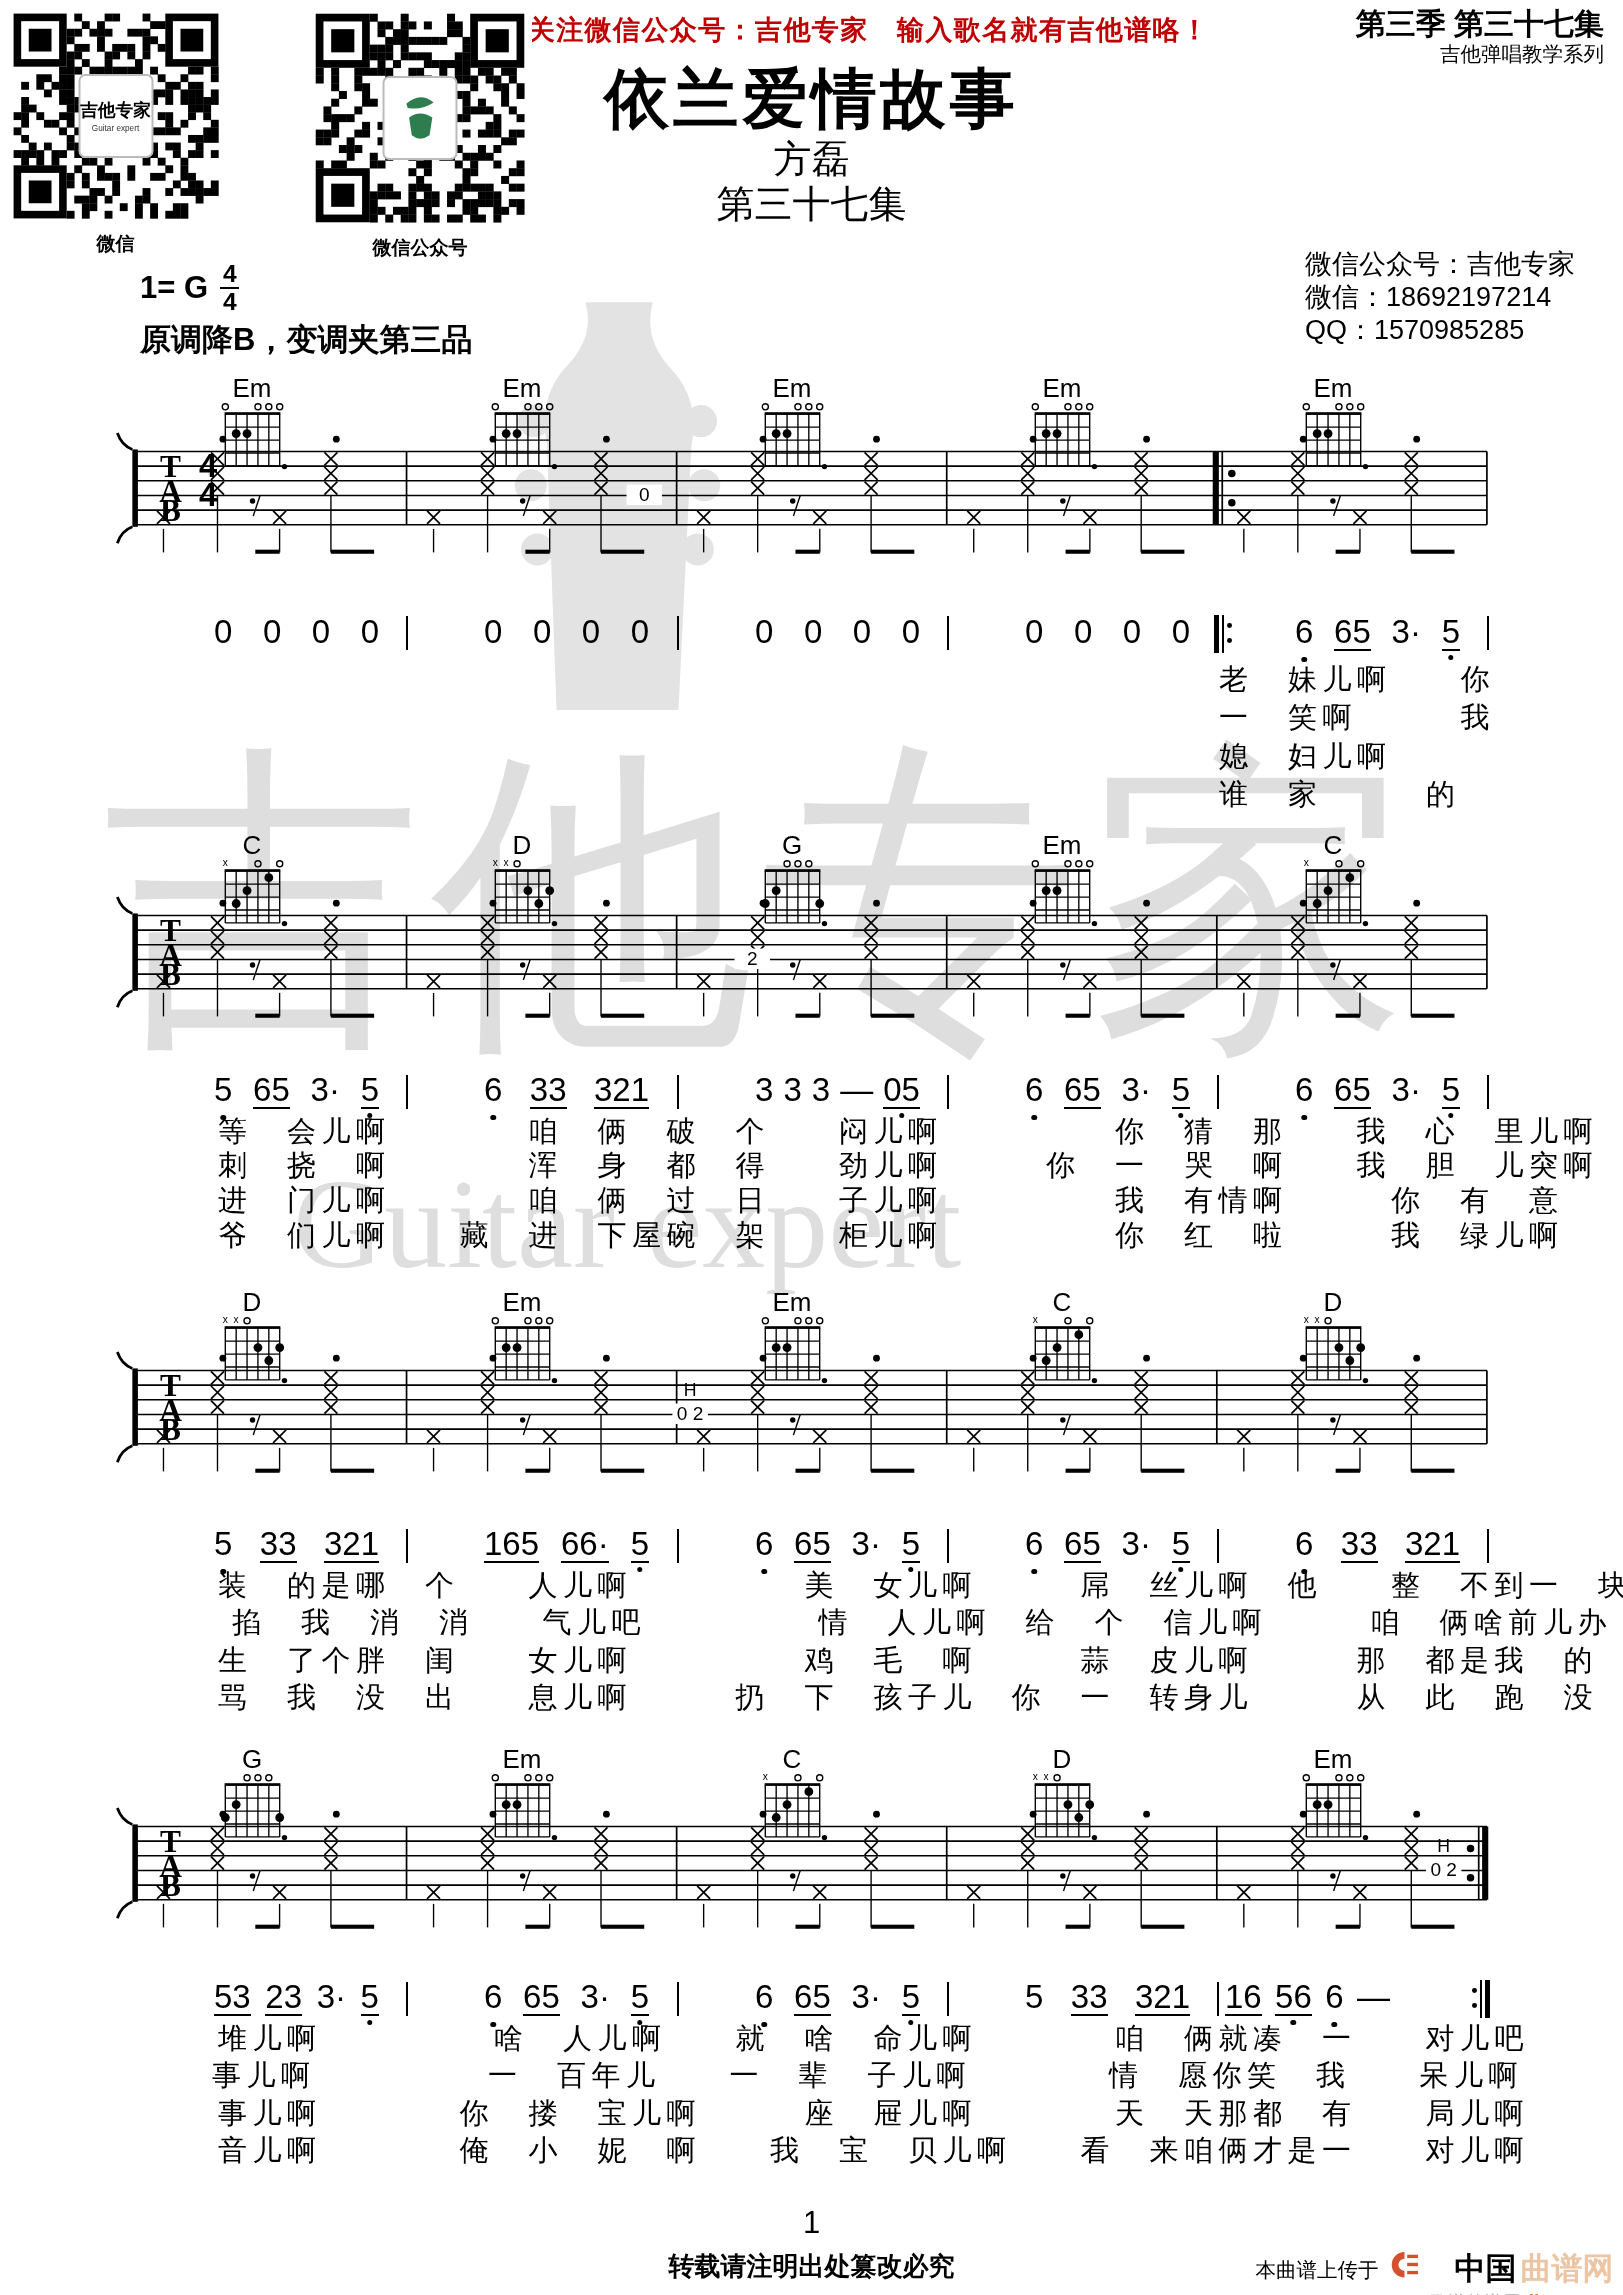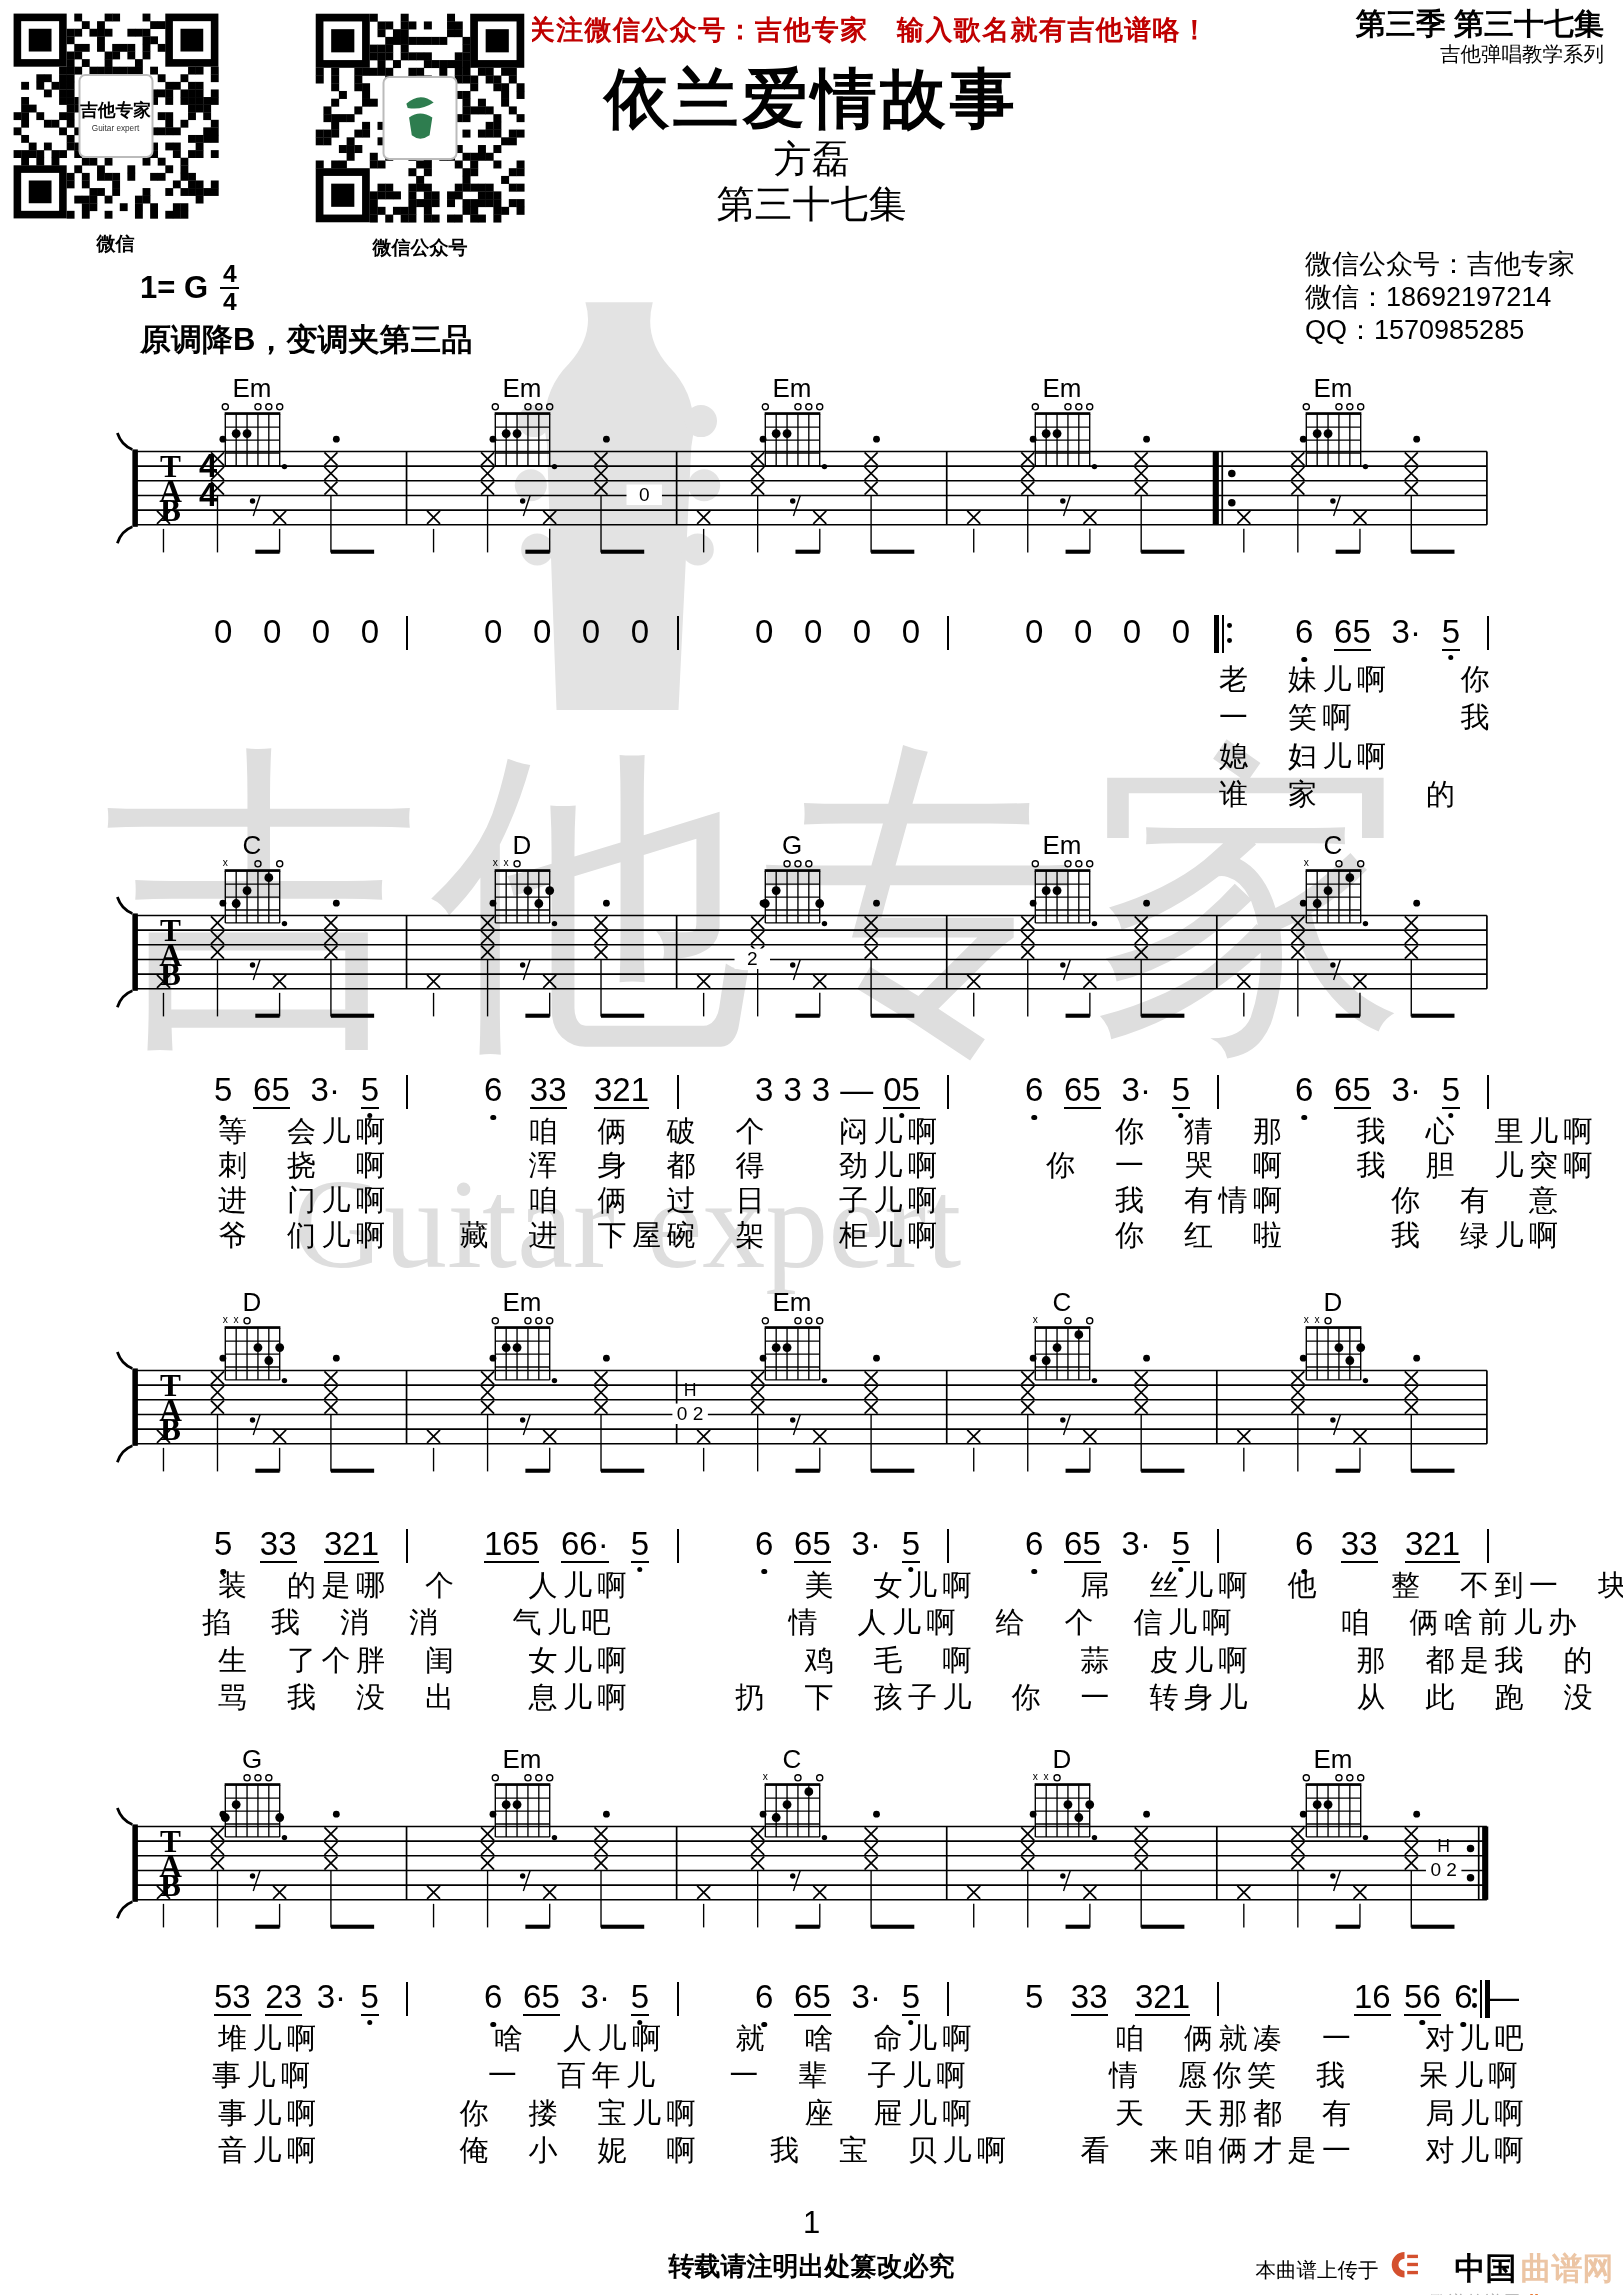--- a/index.html
+++ b/index.html
@@ -1517,21 +1517,21 @@
         <span>6<i class="ld"></i></span>
         <span class="u">33</span>
         <span class="u">321</span>
       </div>
       <div class="num-bar" style="left: 406px; top: 1529px; height: 34px;"></div>
       <div class="num-bar" style="left: 677px; top: 1529px; height: 34px;"></div>
       <div class="num-bar" style="left: 947px; top: 1529px; height: 34px;"></div>
       <div class="num-bar" style="left: 1217px; top: 1529px; height: 34px;"></div>
       <div class="num-bar" style="left: 1487px; top: 1529px; height: 34px;"></div>
       <div class="lyr" style="left: 218px; top: 1566px;">装　的是哪　个　　人儿啊　　　　　美　女儿啊　　　屌　丝儿啊　他　　整　不到一　块</div>
-      <div class="lyr" style="left: 202px; top: 1603px; text-align: right;">掐　我　消　消　　气儿吧　　　　　情　人儿啊　给　个　信儿啊　　　咱　俩啥前儿办</div>
+      <div class="lyr" style="left: 232px; top: 1603px; text-align: right;">掐　我　消　消　　气儿吧　　　　　情　人儿啊　给　个　信儿啊　　　咱　俩啥前儿办</div>
       <div class="lyr" style="left: 218px; top: 1641px;">生　了个胖　闺　　女儿啊　　　　　鸡　毛　啊　　　蒜　皮儿啊　　　那　都是我　的</div>
       <div class="lyr" style="left: 218px; top: 1678px; text-align: right;">骂　我　没　出　　息儿啊　　　扔　下　孩子儿　你　一　转身儿　　　从　此　跑　没</div>
     </div>
     <div class="abs" style="left: 0px; top: 0px; width: 1623px;">
       <div class="chord-wrap" style="left: 177px; top: 1746px;"><div class="chord-name">G</div><svg width="71" height="68" viewBox="0 0 104 100">
           <rect x="11" y="15" width="82" height="4" fill="#000"></rect>
           <line x1="12" y1="37" x2="92" y2="37" stroke="#000" stroke-width="2"></line>
           <line x1="12" y1="56" x2="92" y2="56" stroke="#000" stroke-width="2"></line>
           <line x1="12" y1="75" x2="92" y2="75" stroke="#000" stroke-width="2"></line>
           <line x1="12" y1="94" x2="92" y2="94" stroke="#000" stroke-width="2"></line>
@@ -1801,21 +1801,21 @@
         <span>6<i class="ld"></i></span>
         <span class="u">65</span>
         <span>3·</span>
         <span class="u">5<i class="ld"></i></span>
       </div>
       <div class="num-measure" style="left: 947px; top: 1979px;">
         <span>5</span>
         <span class="u">33</span>
         <span class="u">321</span>
       </div>
-      <div class="num-measure" style="left: 1276px; top: 1979px;">
+      <div class="num-measure" style="left: 1147px; top: 1979px;">
         <span class="u">16</span>
         <span class="u">56<i class="ld"></i></span>
         <span>6<i class="ld"></i></span>
         <span>—</span>
       </div>
       <div class="num-bar" style="left: 406px; top: 1982px; height: 34px;"></div>
       <div class="num-bar" style="left: 677px; top: 1982px; height: 34px;"></div>
       <div class="num-bar" style="left: 947px; top: 1982px; height: 34px;"></div>
       <div class="num-bar" style="left: 1217px; top: 1982px; height: 34px;"></div>
       <div class="abs" style="left: 1472px; top: 1980px; width: 17.7px; height: 38px;">

